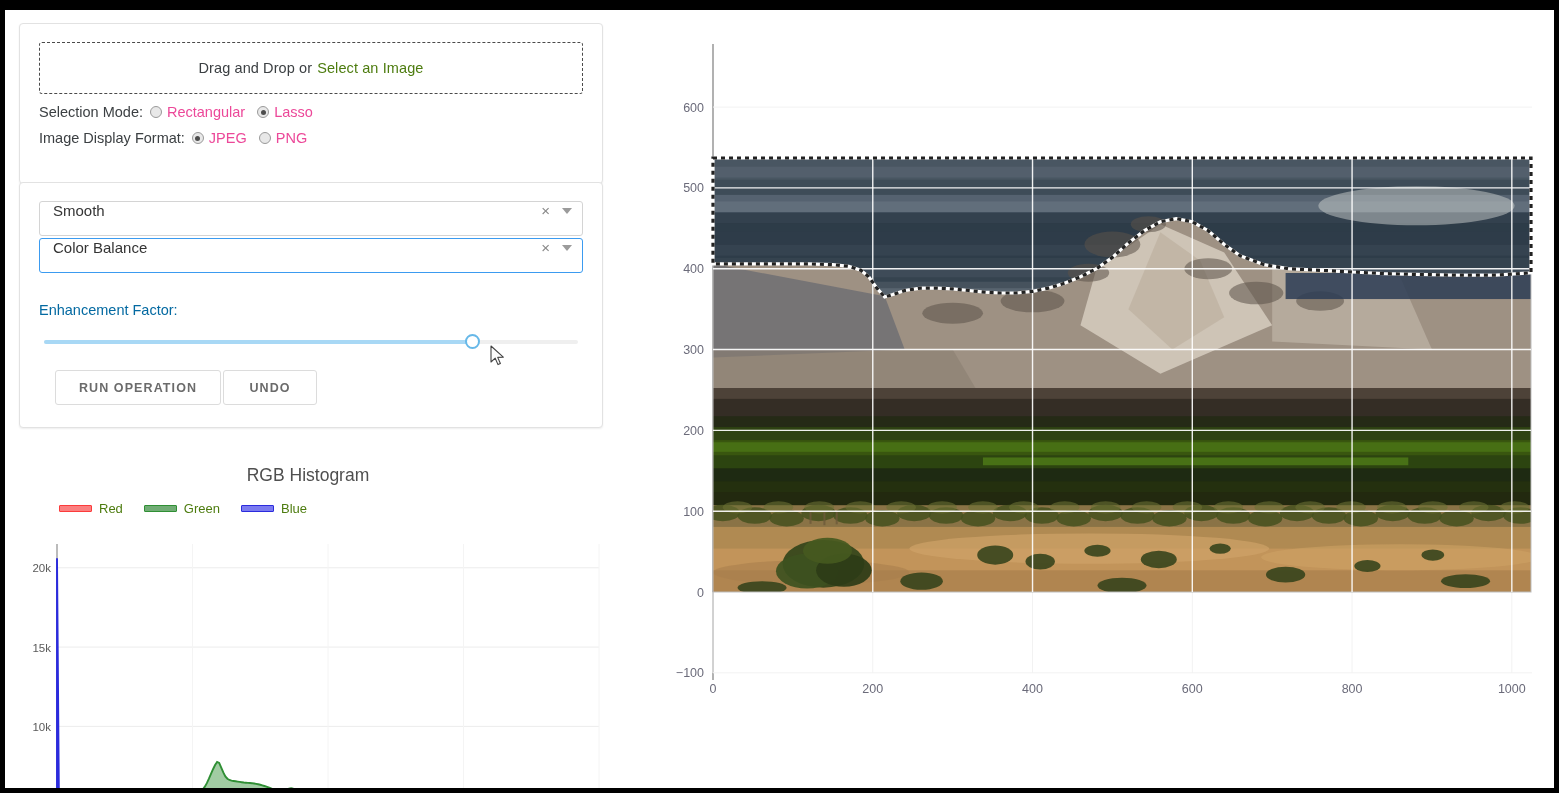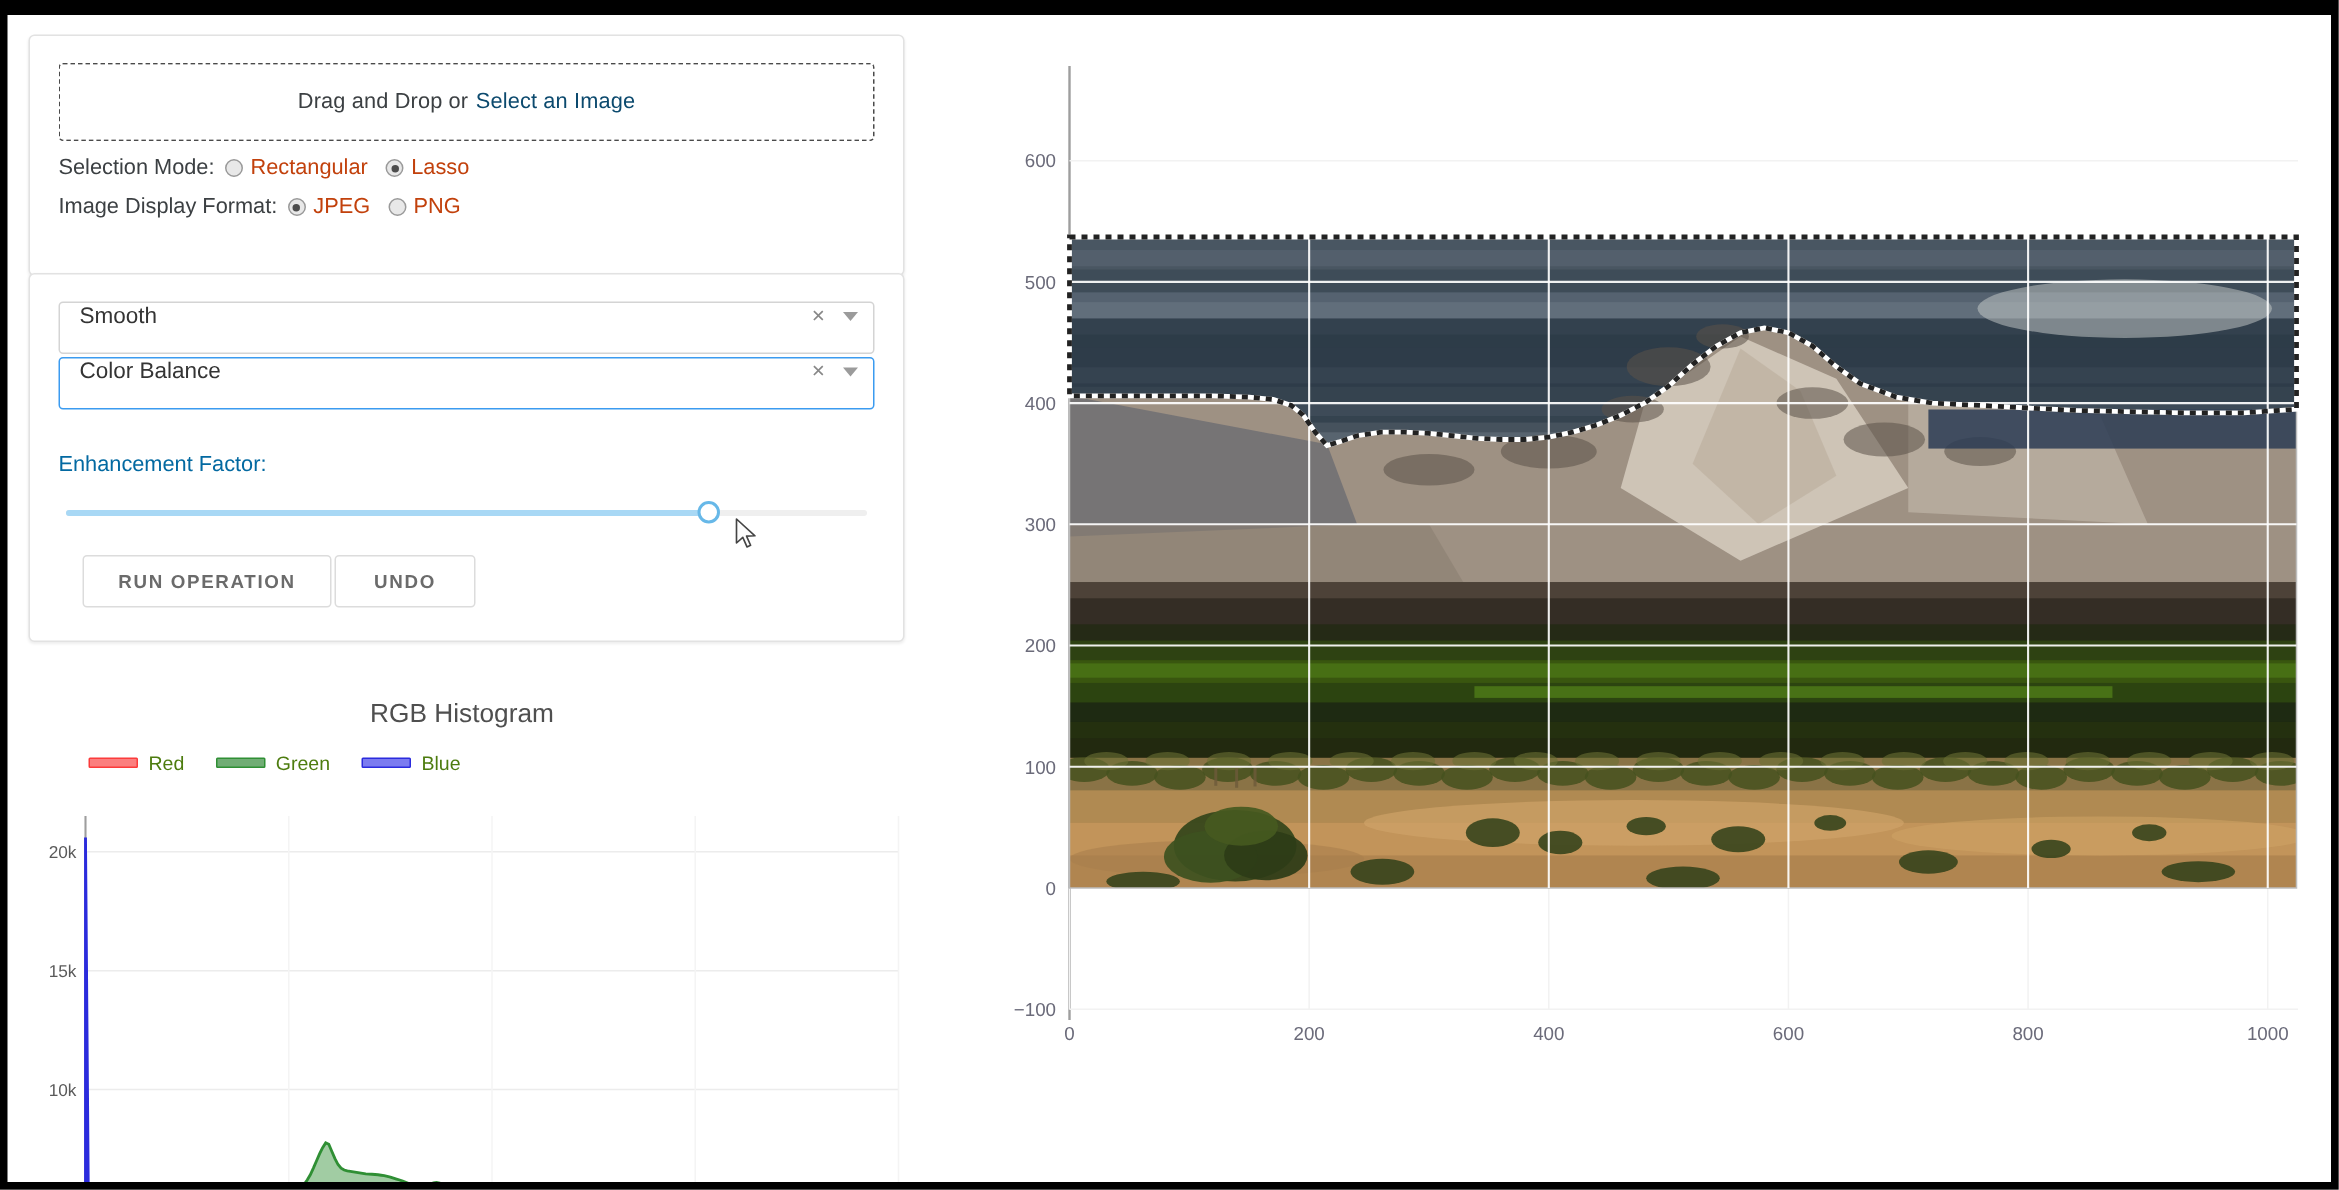--- a/index.html
+++ b/index.html
@@ -47,21 +47,21 @@
   }
   #dropzone {
     height: 52px;
     border: 1px dashed #4a4a4a;
     border-radius: 3px;
     display: flex; align-items: center; justify-content: center;
     font-size: 14.5px; color: #3c4043;
     letter-spacing: .1px;
   }
   #dropzone .link {
-    color: #0c4a6e; margin-left: 5px; cursor: pointer;
+    color: #4d7c0f; margin-left: 5px; cursor: pointer;
   }
   .opt-row {
     margin-top: 10px;
     font-size: 14.5px; color: #3c4043;
     display: flex; align-items: center;
     white-space: nowrap;
   }
   .opt-row .lbl { margin-right: 7px; }
   .radio-group { display: inline-flex; align-items: center; margin-right: 12px; }
   .radio {
@@ -69,21 +69,21 @@
     border: 1px solid #9a9a9a; background: #e8e8e8;
     display: inline-block; position: relative;
     margin-right: 5px; flex: none;
   }
   .radio.checked { background: #e8e8e8; }
   .radio.checked::after {
     content: ""; position: absolute;
     left: 2.5px; top: 2.5px; width: 5px; height: 5px;
     border-radius: 50%; background: #4d4d4d;
   }
-  .radio-label { font-size: 14.5px; color: #c2410c; text-align: center; }
+  .radio-label { font-size: 14.5px; color: #ec4899; text-align: center; }
 
   
   #ops-card {
     position: absolute; left: 6px; top: 164px;
     width: 584px; height: 246px;
     padding: 18px 19px;
   }
   .select-box {
     position: relative;
     height: 35px;

